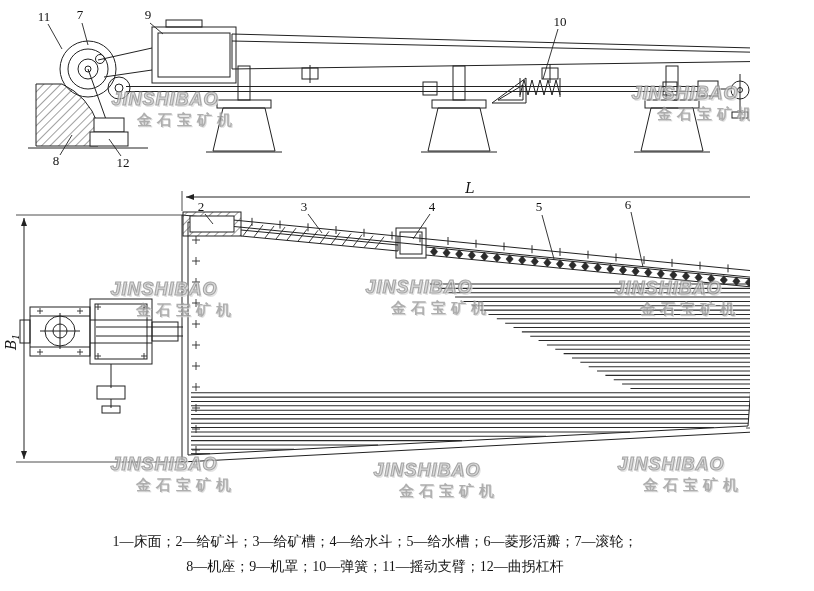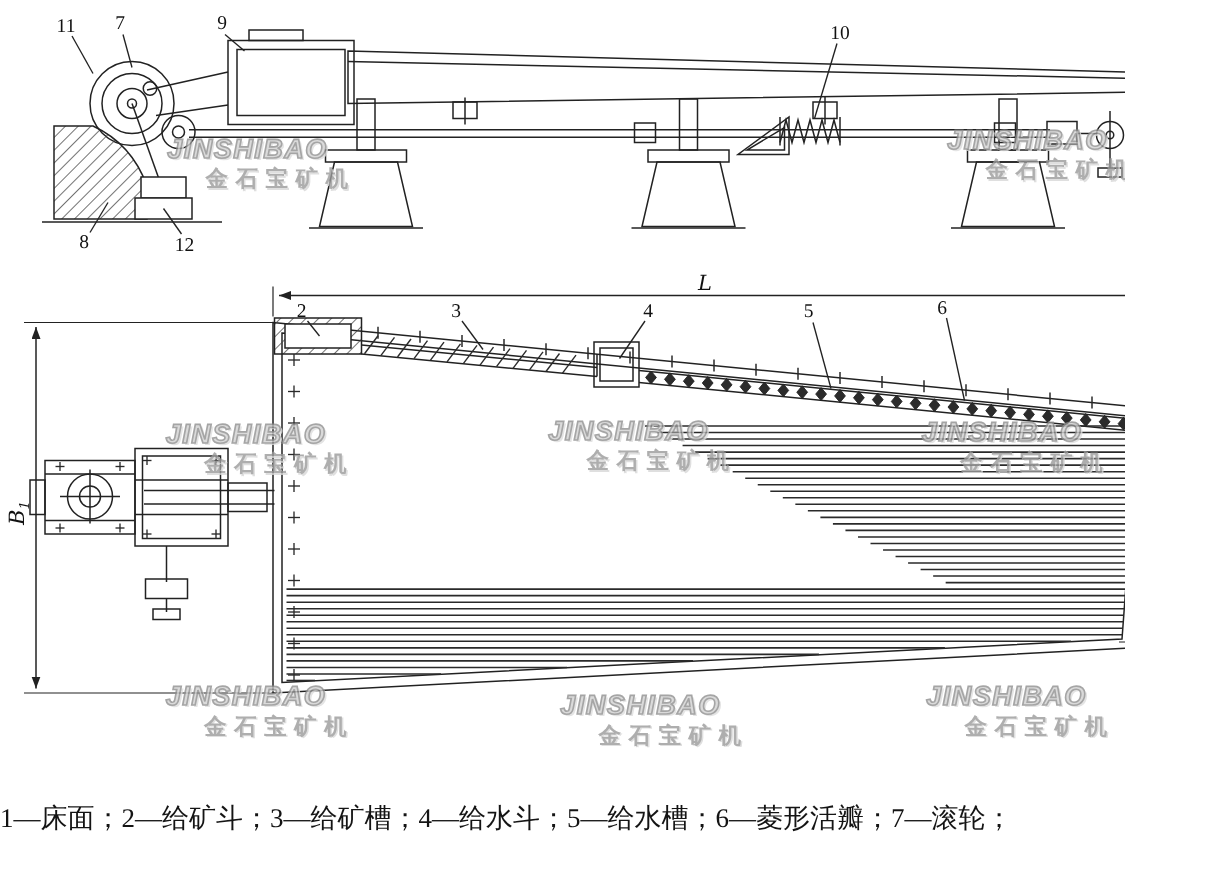--- a/index.html
+++ b/index.html
@@ -14,21 +14,21 @@
   .dim{stroke:#222;stroke-width:1;}
 
   .wm{position:absolute;text-align:center;pointer-events:none;opacity:.8;line-height:1.25;white-space:nowrap;}
   .wm-en{font-family:"Liberation Sans",sans-serif;font-weight:bold;font-size:18px;letter-spacing:1px;
          color:#d2d2d2;-webkit-text-stroke:1.1px #8f8f8f;text-shadow:1.5px 1.5px 0 #dedede;font-style:italic;}
   .wm-cn{font-family:"Liberation Serif",serif;font-weight:bold;font-size:15px;letter-spacing:5px;
          color:#9b9b9b;text-shadow:1px 1px 0 #d8d8d8;margin-left:44px;}
 
   .caption{position:absolute;left:0;top:505
            ;width:100%;text-align:center;font-size:15px;color:#141414;letter-spacing:1px;}
-  .legend{position:absolute;left:0;width:100%;font-size:18px;color:#141414;}
+  .legend{position:absolute;left:0;width:100%;text-align:center;font-size:14px;color:#141414;}
   .legend.l1{top:533px;}
   .legend.l2{top:558px;}
 </style>
 </head>
 <body>
 
 <div class="stage">
 
 <svg id="diagram" width="814" height="591" viewBox="0 0 814 591">
   <defs>
@@ -380,13 +380,14 @@
   <div class="wm" style="left:355px;top:459px;">
     <div class="wm-en">JINSHIBAO</div>
     <div class="wm-cn">金石宝矿机</div>
   </div>
   <div class="wm" style="left:599px;top:453px;">
     <div class="wm-en">JINSHIBAO</div>
     <div class="wm-cn">金石宝矿机</div>
   </div>
 
   <div class="legend l1">1—床面；2—给矿斗；3—给矿槽；4—给水斗；5—给水槽；6—菱形活瓣；7—滚轮；</div>
+  <div class="legend l2">8—机座；9—机罩；10—弹簧；11—摇动支臂；12—曲拐杠杆</div>
 </div>
 
 </body></html>

